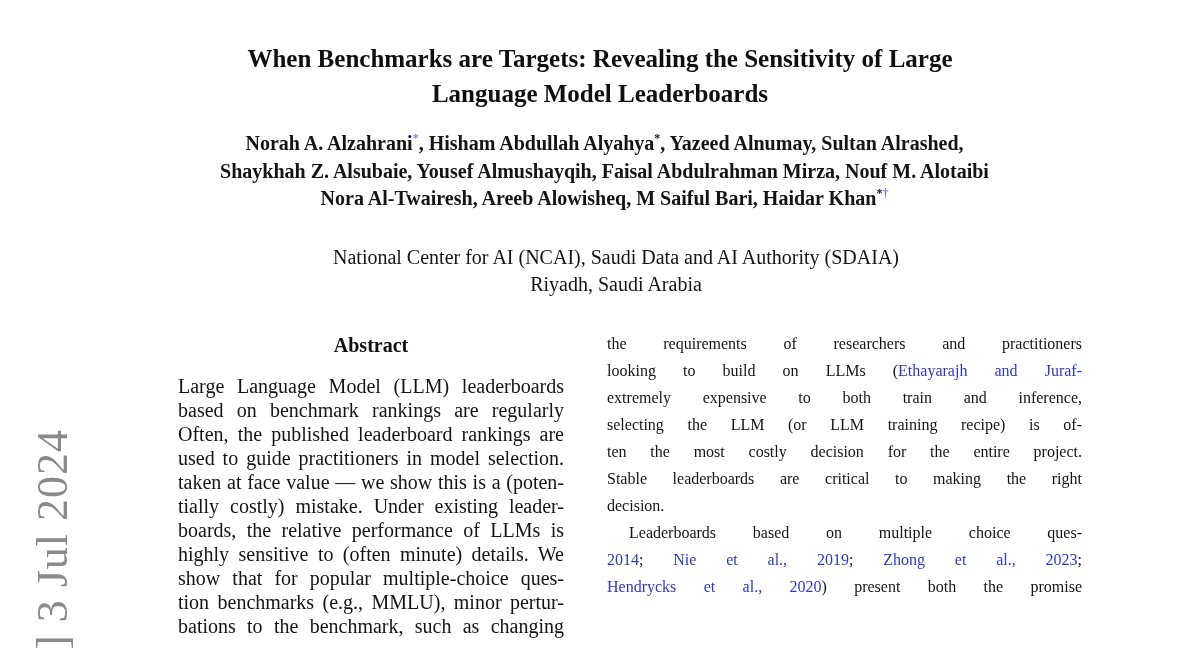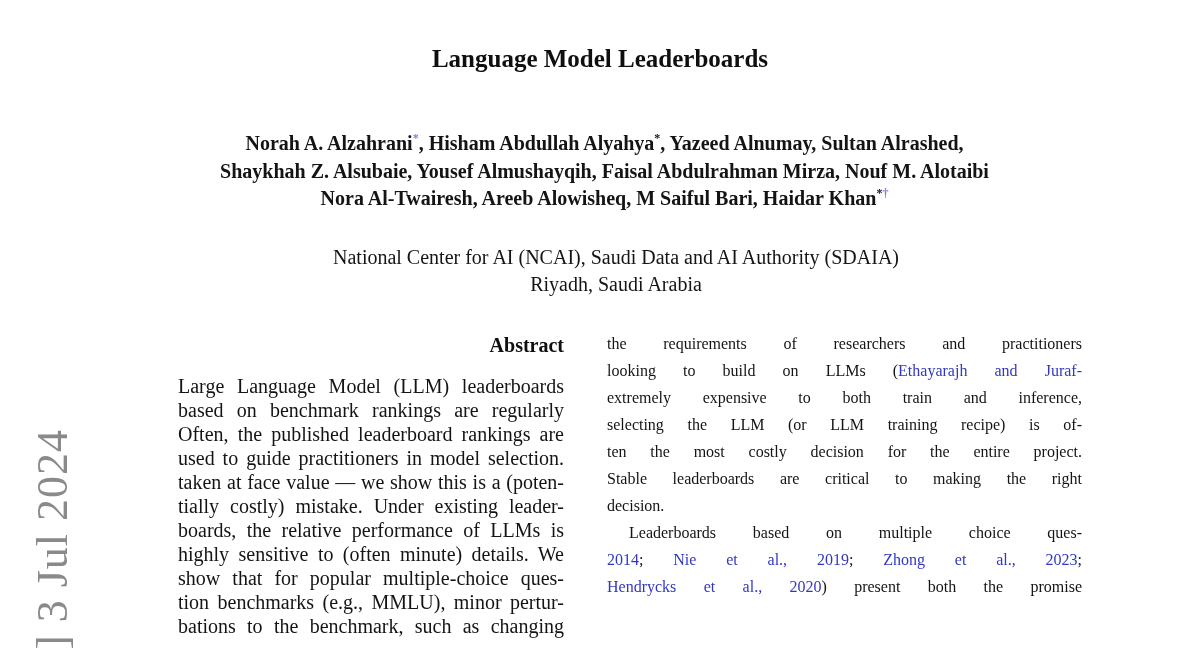--- a/index.html
+++ b/index.html
@@ -77,21 +77,21 @@
   }
 
   .abstract {
     position: absolute;
     left: 178px;
     top: 334px;
     width: 386px;
   }
   .abstract-heading {
     margin: 0 0 17px 0;
-    text-align: right;
+    text-align: center;
     font-size: 20px;
     font-weight: 700;
     color: #0f0f0f;
   }
   .abs-line {
     font-size: 20px;
     line-height: 24px;
     text-align: justify;
     text-align-last: justify;
     overflow: hidden;
@@ -117,20 +117,21 @@
   .seg-cite { color: var(--cite, #3237c3); }
 </style>
 </head>
 <body>
 
 <div class="page">
 
   <div class="watermark">] 3 Jul 2024</div>
 
   <h1 class="title">
+    <span class="title-line">When Benchmarks are Targets: Revealing the Sensitivity of Large</span>
     <span class="title-line">Language Model Leaderboards</span>
   </h1>
 
   <div class="authors">
     <span class="author-line"><span>Norah A. Alzahrani</span><span class="seg-sup-blue">*</span><span>, Hisham Abdullah Alyahya</span><span class="seg-sup">*</span><span>, Yazeed Alnumay, Sultan Alrashed,</span></span>
     <span class="author-line"><span>Shaykhah Z. Alsubaie, Yousef Almushayqih, Faisal Abdulrahman Mirza, Nouf M. Alotaibi</span></span>
     <span class="author-line"><span>Nora Al-Twairesh, Areeb Alowisheq, M Saiful Bari, Haidar Khan</span><span class="seg-sup">*</span><span class="seg-sup-blue">†</span></span>
   </div>
 
   <div class="affiliation">

